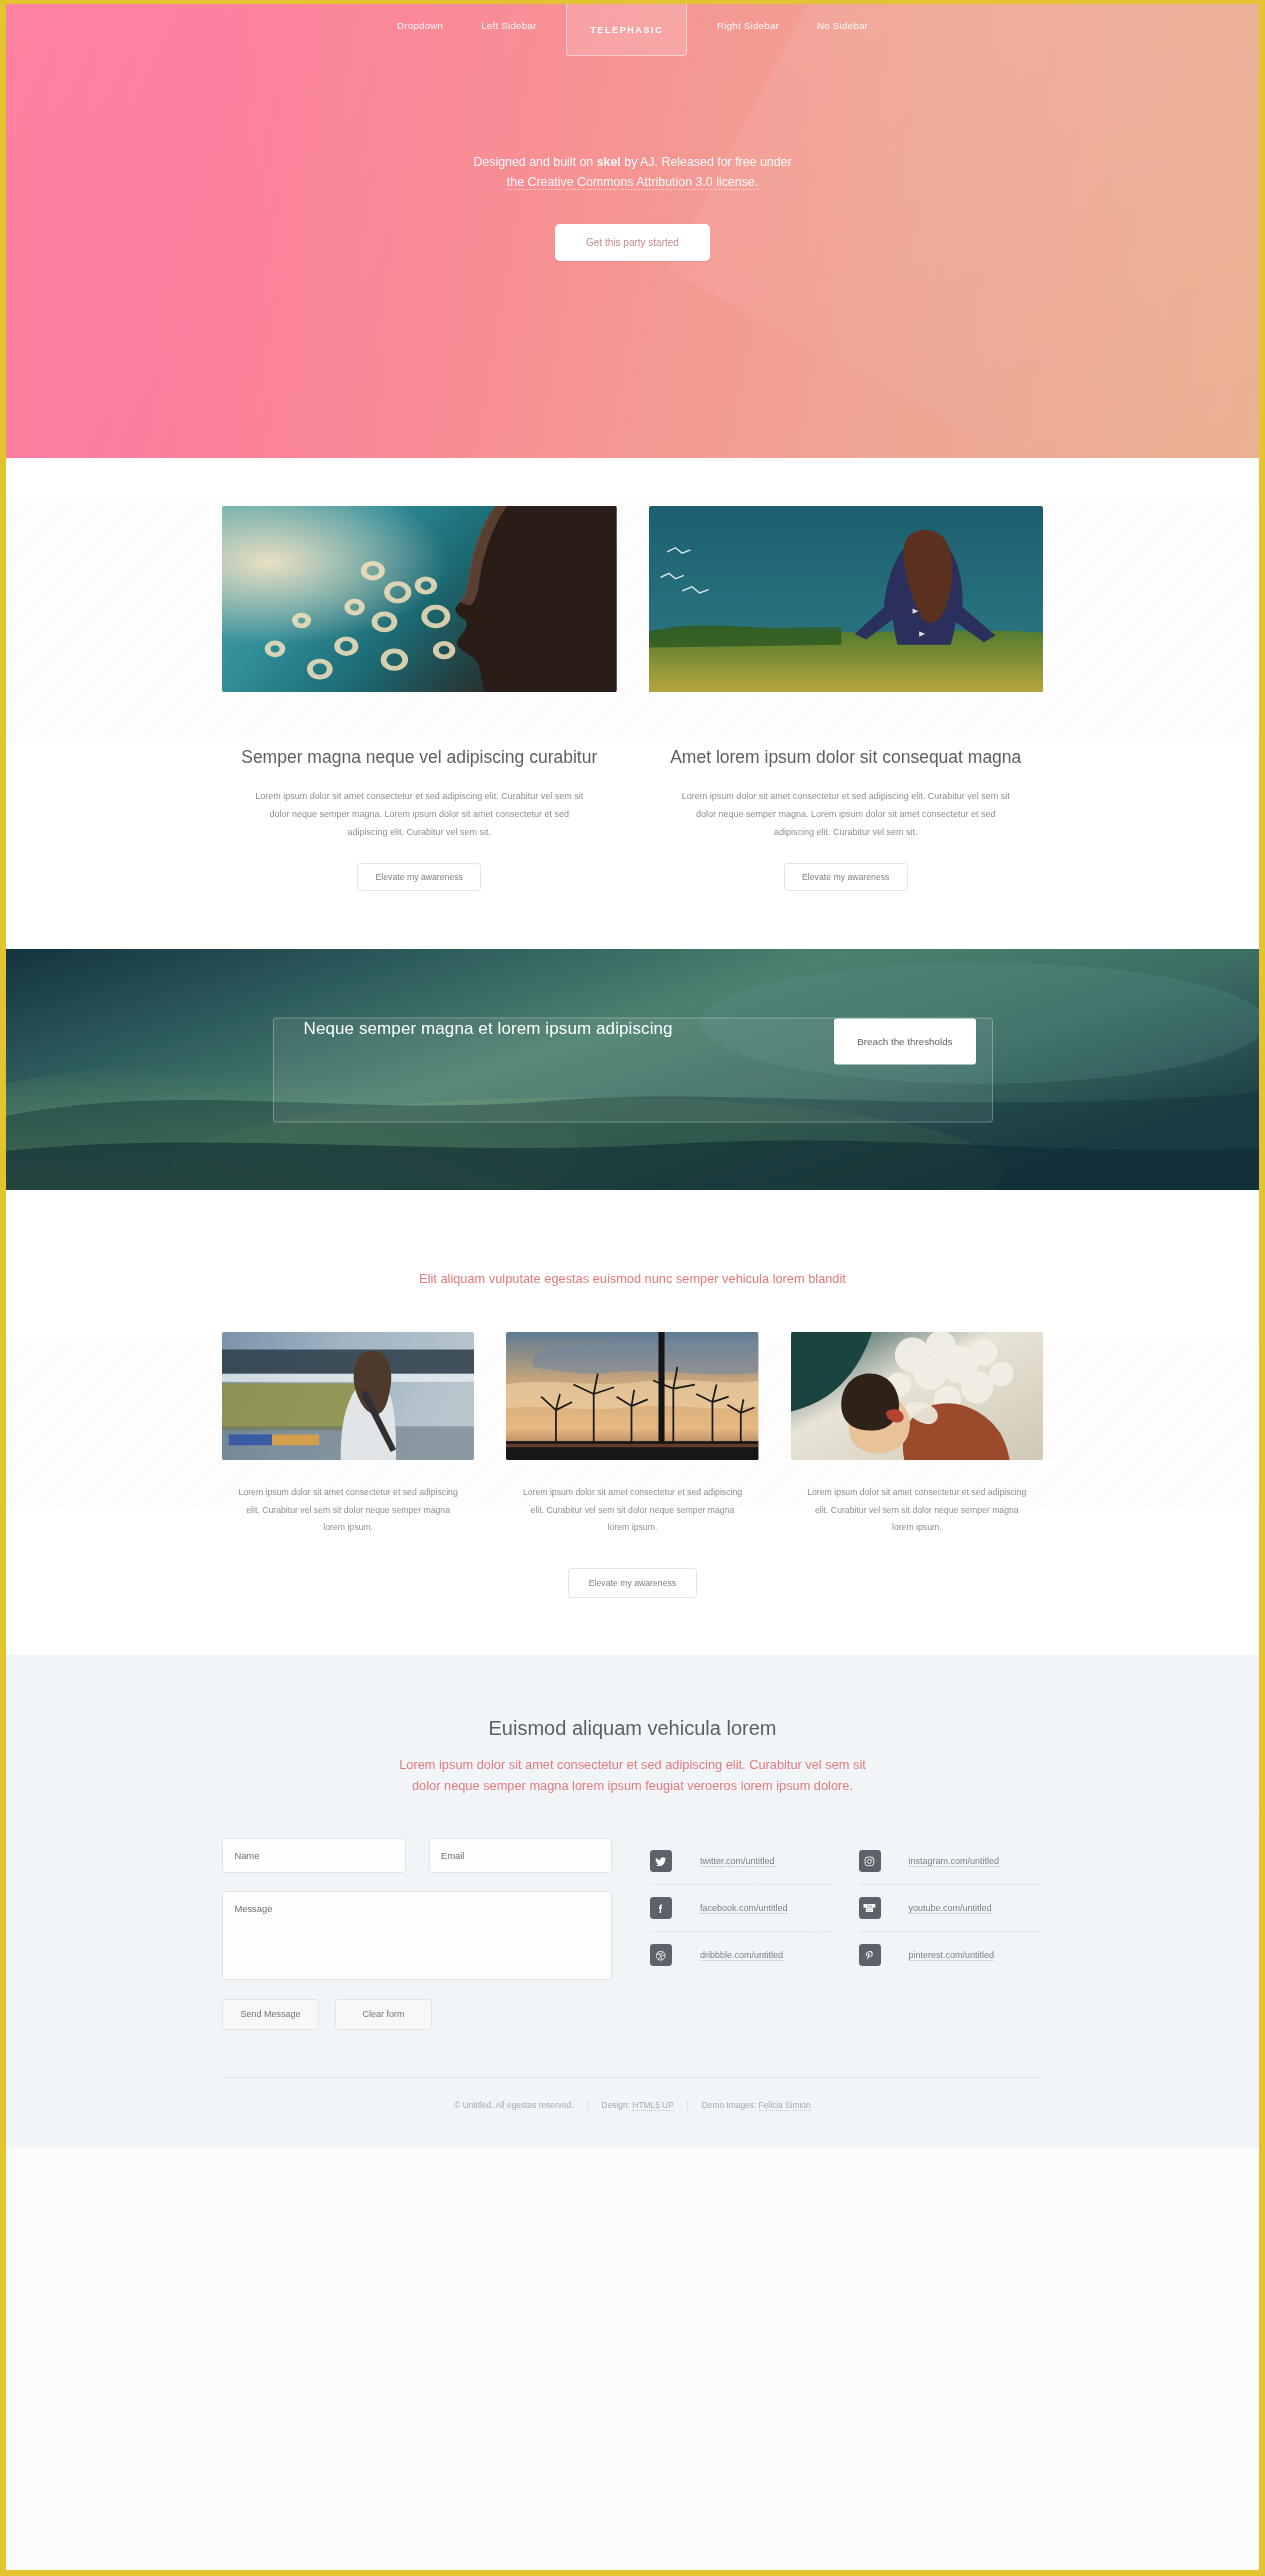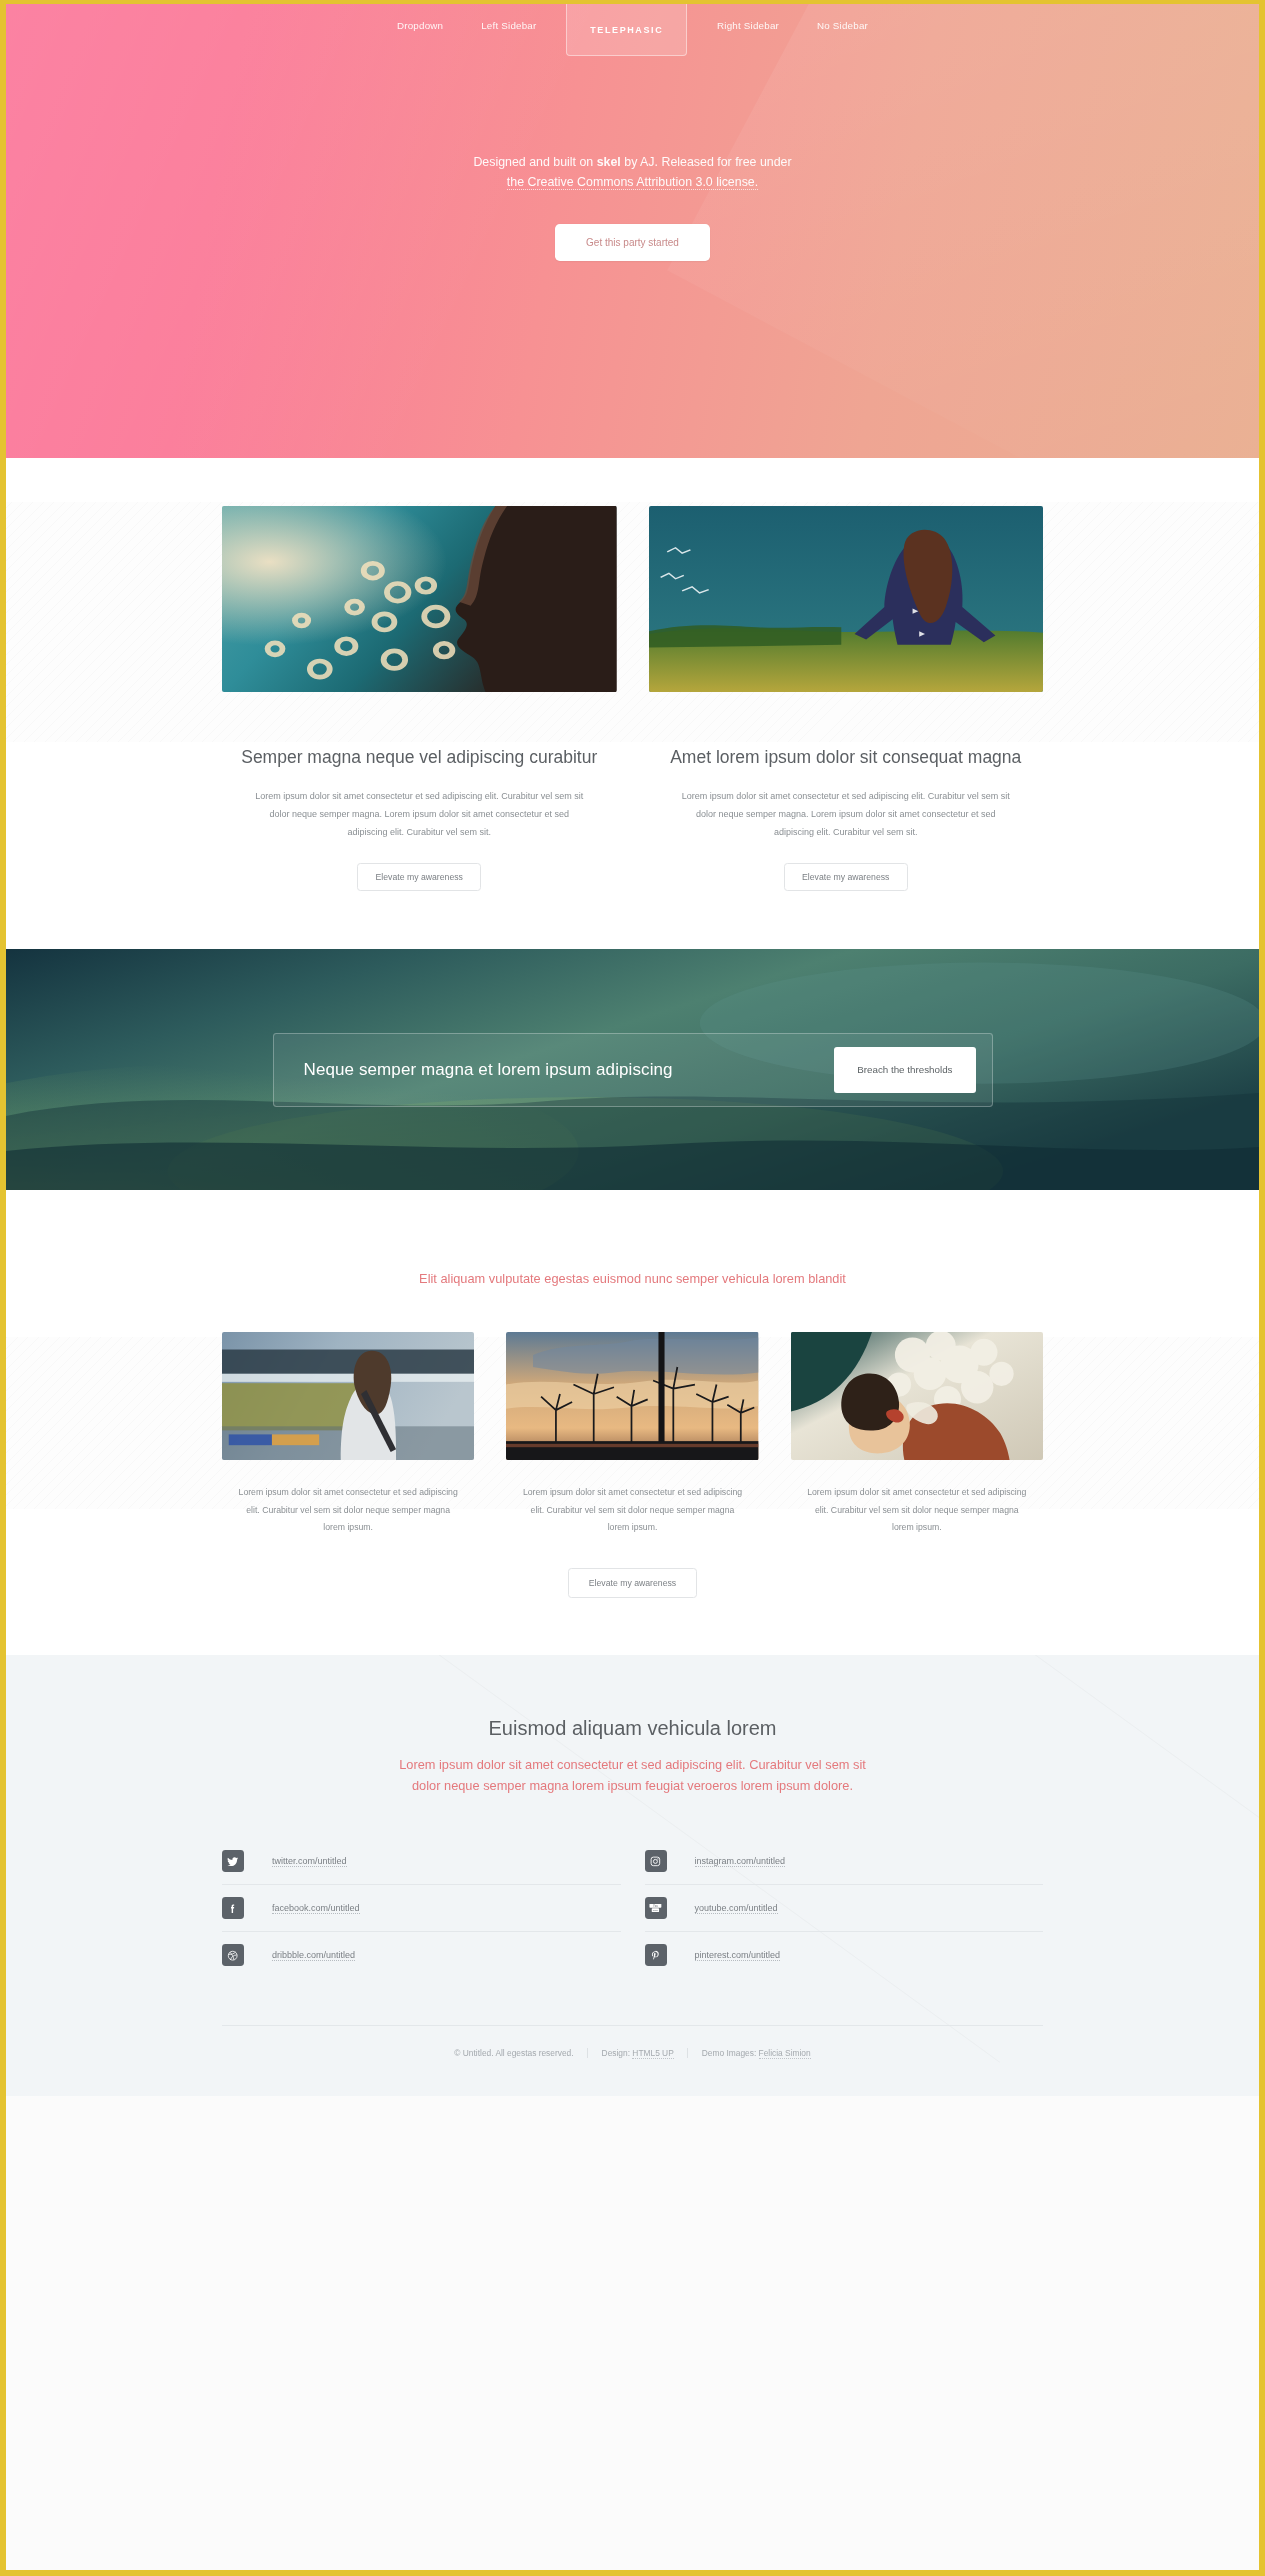--- a/index.html
+++ b/index.html
@@ -194,26 +194,26 @@
     height: 241px;
     overflow: hidden;
   }
   .banner svg.bg { position: absolute; inset: 0; width: 100%; height: 100%; }
   .banner-box {
     position: absolute;
     left: 50%;
     top: 50%;
     transform: translate(-50%, -50%);
     width: 720px;
-    height: 74px;
+    height: 105px;
     border: 0.7px solid rgba(255,255,255,0.28);
     background: rgba(255,255,255,0.07);
     border-radius: 3.4px;
     display: flex;
-    align-items: center;
+    align-items: flex-start;
     justify-content: space-between;
     padding: 0 16px 0 30px;
   }
   .banner-text {
     color: #ffffff;
     font-size: 17px;
     font-weight: 300;
     letter-spacing: 0.1px;
   }
   .banner-btn {
@@ -668,20 +668,31 @@
     <div class="footer-head">
       <h2 class="sec-h">Euismod aliquam vehicula lorem</h2>
       <p class="sec-sub">
         <span>Lorem ipsum dolor sit amet consectetur et sed adipiscing elit. Curabitur vel sem sit</span><br>
         <span>dolor neque semper magna lorem ipsum feugiat veroeros lorem ipsum dolore.</span>
       </p>
     </div>
 
     <div class="footer-body">
 
+      <form class="form-col">
+        <div class="row2">
+          <input class="fld" type="text" placeholder="Name" style="">
+          <input class="fld" type="text" placeholder="Email" style="">
+        </div>
+        <textarea class="fld" placeholder="Message" style=""></textarea>
+        <div class="form-btns">
+          <button class="form-btn" type="submit">Send Message</button>
+          <button class="form-btn" type="reset">Clear form</button>
+        </div>
+      </form>
 
       <div class="social-col">
         <div class="social-grid">
 
           <div class="social-item bordered">
             <span class="social-ic">
               <svg width="11.4" height="11.4" viewBox="0 0 24 24" fill="#fff">
                   <path d="M23 4.9c-.8.4-1.7.6-2.6.8 1-.6 1.7-1.5 2-2.6-.9.5-1.9.9-3 1.1a4.6 4.6 0 0 0-7.9 4.2A13.1 13.1 0 0 1 2 3.6a4.6 4.6 0 0 0 1.4 6.2c-.7 0-1.4-.2-2-.5v.1c0 2.2 1.6 4.1 3.7 4.5-.7.2-1.4.2-2.1.1a4.6 4.6 0 0 0 4.3 3.2A9.3 9.3 0 0 1 1 19.2a13 13 0 0 0 7.1 2.1c8.5 0 13.1-7 13.1-13.1v-.6c.9-.7 1.7-1.5 2.3-2.4z"></path>
                 </svg>
             </span>

